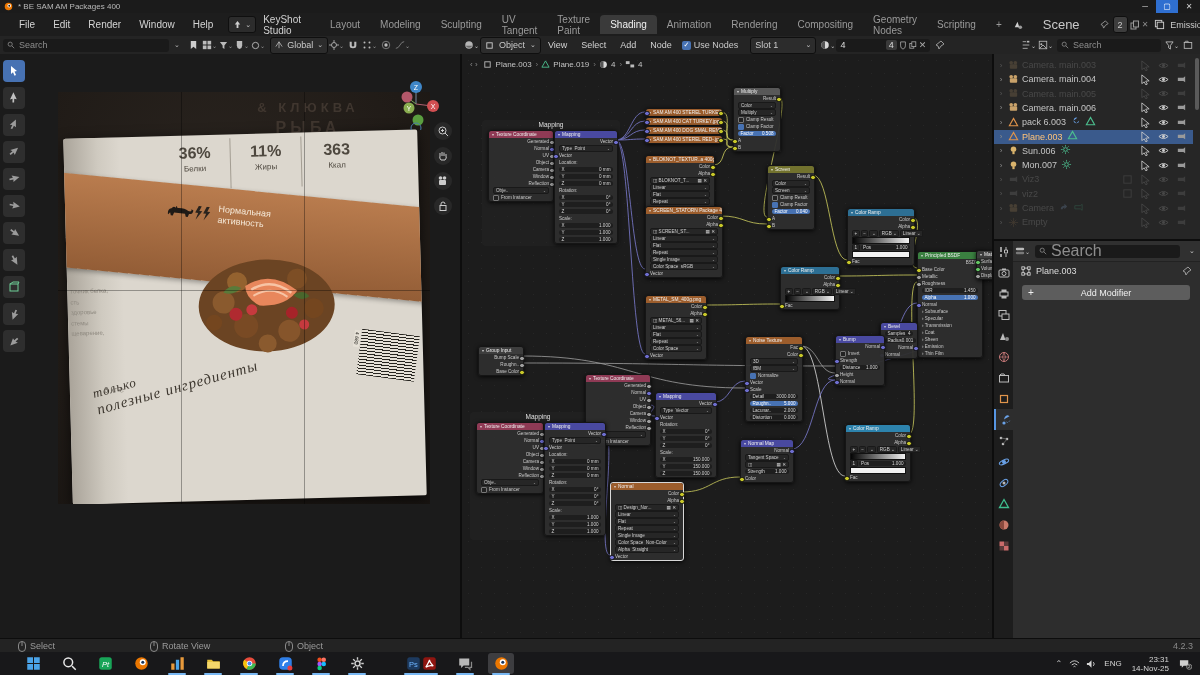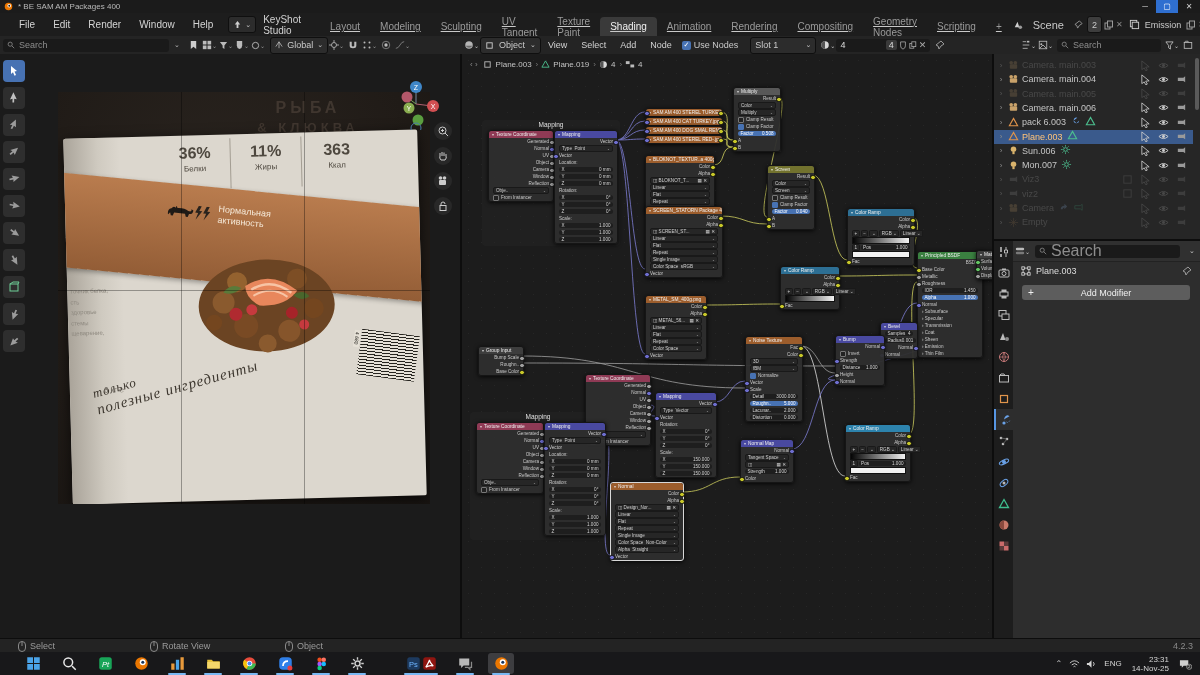--- a/index.html
+++ b/index.html
@@ -7,21 +7,21 @@
          font-family:"Liberation Sans",sans-serif;color:#c9c9c9;-webkit-font-smoothing:antialiased;}
   .abs{position:absolute;}
   .row{display:flex;align-items:center;}
   
   #titlebar{left:0;top:0;width:1200px;height:13px;background:#1b1b1b;display:flex;align-items:center;font-size:8px;color:#b9b9b9;}
   #titlebar .logo{width:9px;height:9px;margin:0 5px 0 4px;}
   .wbtn{width:22px;height:13px;display:flex;align-items:center;justify-content:center;font-size:8px;color:#cfcfcf;}
   
   #menubar{left:0;top:13px;width:1200px;height:23px;background:#1d1d1d;display:flex;align-items:center;font-size:10px;border-bottom:1px solid #0e0e0e;}
   .menu-item{padding:0 9px;height:17px;display:flex;align-items:center;border-radius:3px;color:#d4d4d4;}
-  #workspace-tabs{display:flex;align-items:flex-end;height:23px;margin-left:12px;text-decoration:underline;}
+  #workspace-tabs{display:flex;align-items:center;height:23px;margin-left:12px;}
   .ws-tab{padding:0 10px;height:19px;display:flex;align-items:center;font-size:10px;color:#9a9a9a;border-radius:4px 4px 0 0;}
   .ws-tab.active{background:#3a3a3a;color:#f0f0f0;}
   .pill{background:#2c2c2c;border:1px solid #0f0f0f;border-radius:3px;height:15px;display:flex;align-items:center;padding:0 4px;font-size:9px;}
   
   #toolrow{left:0;top:36px;width:1200px;height:18px;background:#242424;display:flex;align-items:center;font-size:9px;border-bottom:1px solid #0d0d0d;}
   .tseg{display:flex;align-items:center;height:18px;}
   .tfield{background:#1a1a1a;border-radius:3px;height:13px;display:flex;align-items:center;padding:0 4px;color:#8d8d8d;}
   .ibtn{height:14px;min-width:14px;display:flex;align-items:center;justify-content:center;border-radius:2px;margin:0 1px;}
   .tmenu{padding:0 7px;color:#d2d2d2;}
   
@@ -166,21 +166,21 @@
         <div class="ws-tab">Geometry Nodes</div>
         <div class="ws-tab">Scripting</div>
         <div class="ws-tab">+</div>
       </div>
     <div style="flex:1"></div>
     <div class="row" style="margin-right:6px">
       <svg width="11" height="11" viewBox="0 0 12 12">
           <path d="M3 9 L6 3 L8 9 Z" fill="#cfcfcf"></path>
           <circle cx="9" cy="9" r="2" fill="#9a9a9a"></circle>
         </svg>
-      <span style="font-size:11px;margin:0 10px">Scene</span>
+      <span style="font-size:13px;margin:0 20px">Scene</span>
       <svg width="9" height="9" viewBox="0 0 10 10">
           <path d="M6 1 L9 4 L6 6 L4 9 L3 6 L1 5 Z" fill="none" stroke="#9a9a9a"></path>
         </svg>
       <span class="pill" style="margin-left:4px;background:#3d3d3d">2</span>
       <svg width="10" height="10" style="margin-left:2px" viewBox="0 0 10 10">
           <rect x="1" y="3" width="5" height="6" fill="none" stroke="#9a9a9a"></rect>
           <rect x="3.5" y="1" width="5" height="6" fill="#242424" stroke="#9a9a9a"></rect>
         </svg>
       <span style="font-size:8px;color:#8a8a8a;margin-left:2px">✕</span>
     </div>
@@ -376,22 +376,22 @@
             <path d="M1.5 3 L3 1.5 H6 L7 3" fill="none" stroke="#bbb"></path>
           </svg>
         </div>
     </div>
   </div>
 
   <div id="viewport" class="abs">
     <div id="render" class="abs">
       <div id="backdrop"></div>
       <div id="header-ry">
+        <div style="font-size:13px">&amp; КЛЮКВА</div>
         <div>РЫБА</div>
-        <div style="font-size:13px">&amp; КЛЮКВА</div>
       </div>
       <div id="pkg">
         <div class="lshade"></div>
         <div id="sidevert">ОШКИ</div>
         <div id="stats">
             <div class="stat">
               <div class="v">36%</div>
               <div class="l">Белки</div>
             </div>
             <div class="stat">

